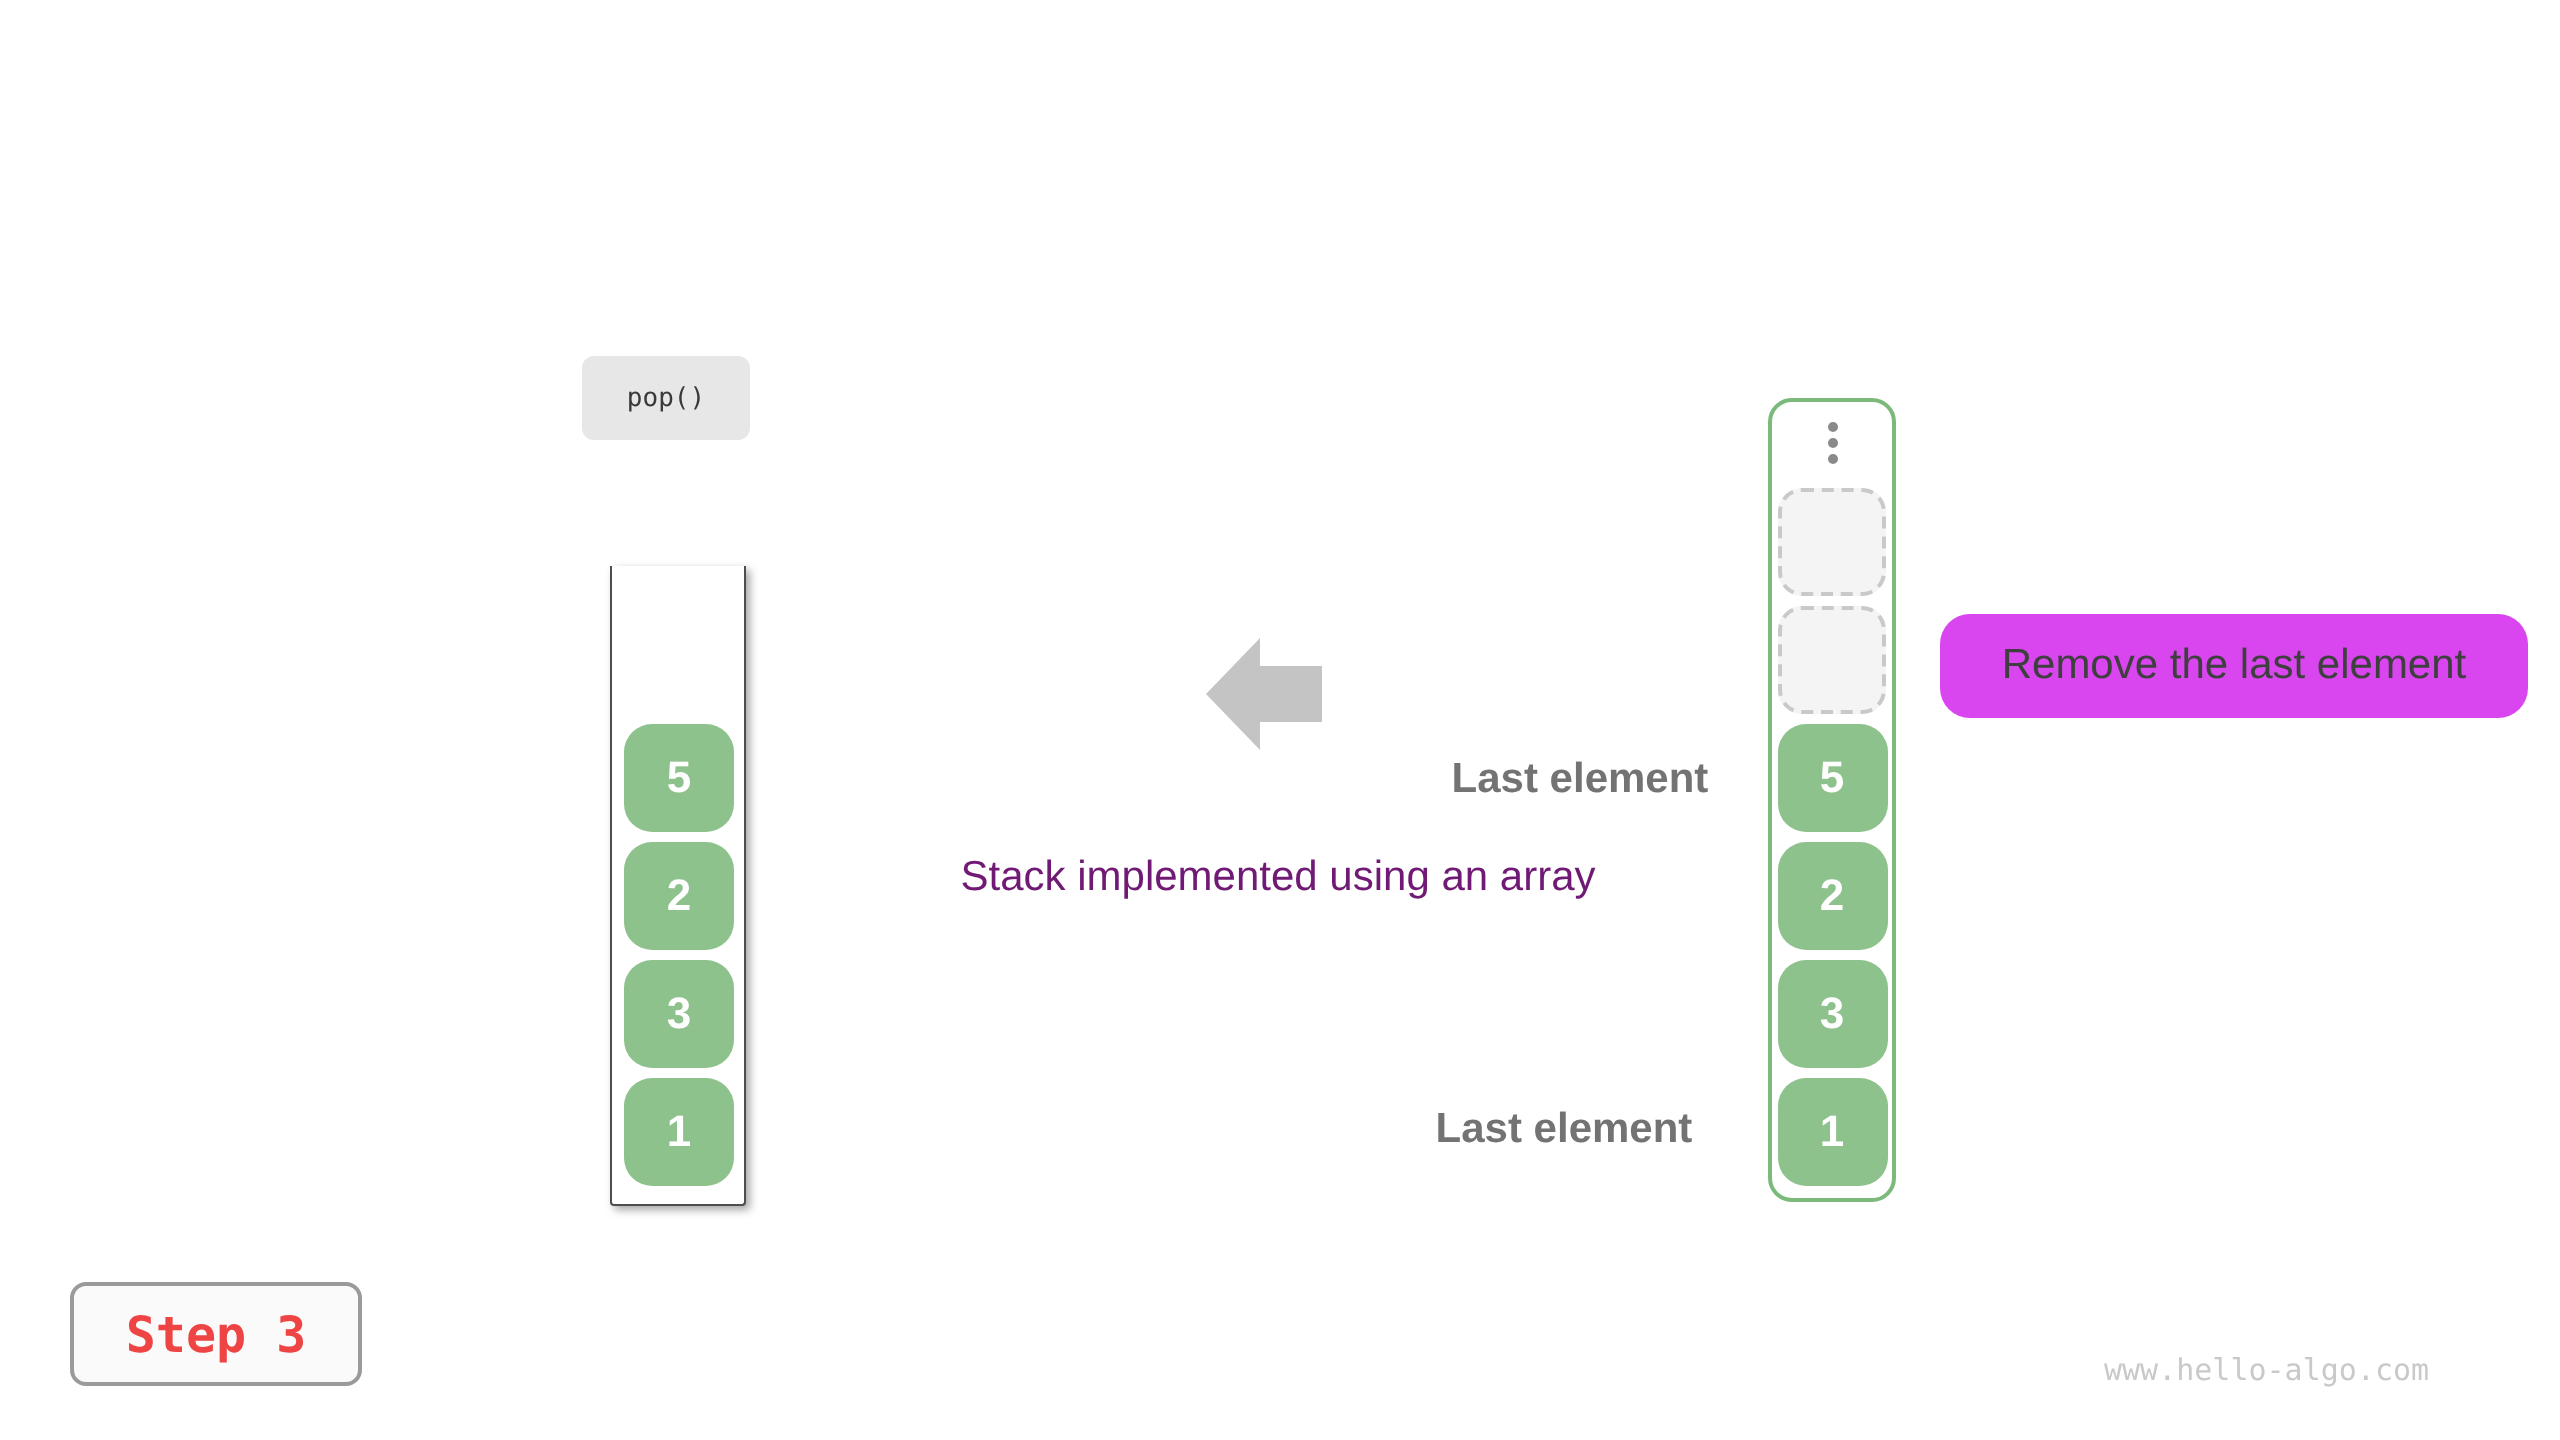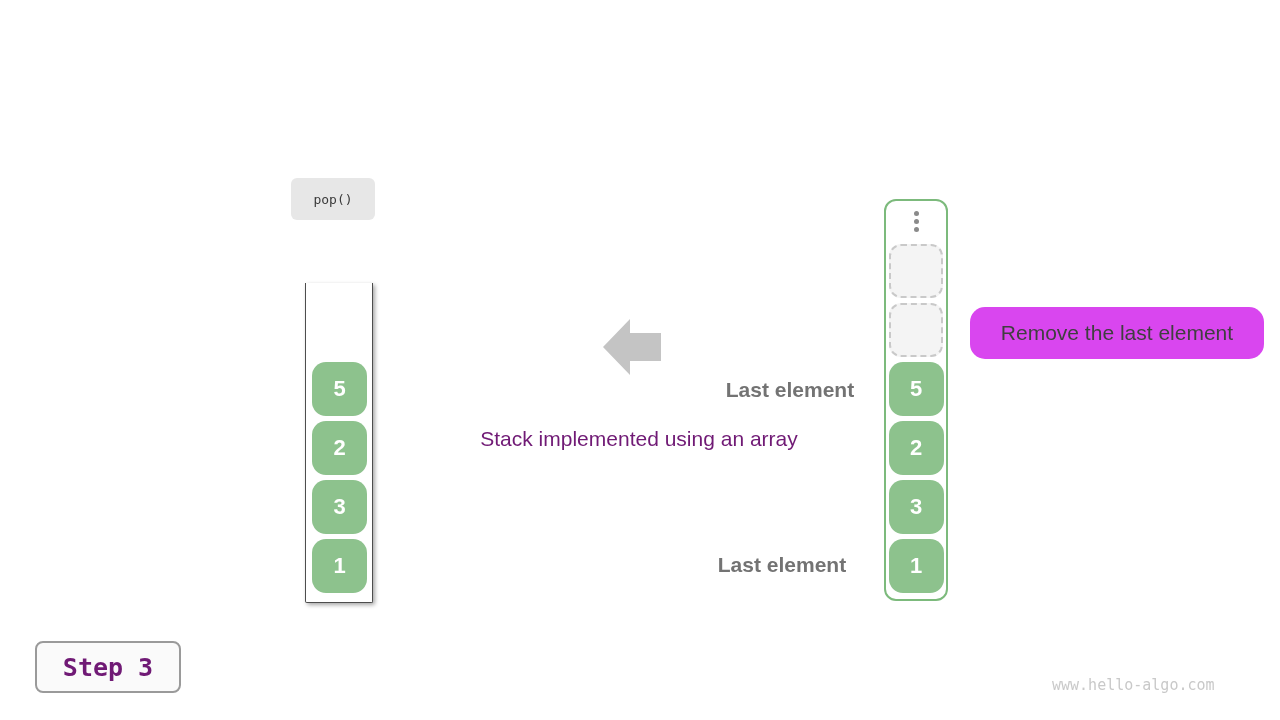--- a/index.html
+++ b/index.html
@@ -78,21 +78,21 @@
     background: #d946ef; border-radius: 15px;
     font-size: 21px; color: #3f3f3f;
     display: flex; align-items: center; justify-content: center;
   }
 
   
   .step-badge {
     left: 35px; top: 641px; width: 146px; height: 52px;
     background: #fafafa; border: 2px solid #9a9a9a; border-radius: 8px;
     font-family: "DejaVu Sans Mono", monospace;
-    font-size: 25px; font-weight: bold; color: #701a75;
+    font-size: 25px; font-weight: bold; color: #ef4444;
     display: flex; align-items: center; justify-content: center;
   }
 
   
   .watermark {
     left: 1052px; top: 676px;
     font-family: "DejaVu Sans Mono", monospace;
     font-size: 15px; color: #c9c9c9;
   }
 </style>

